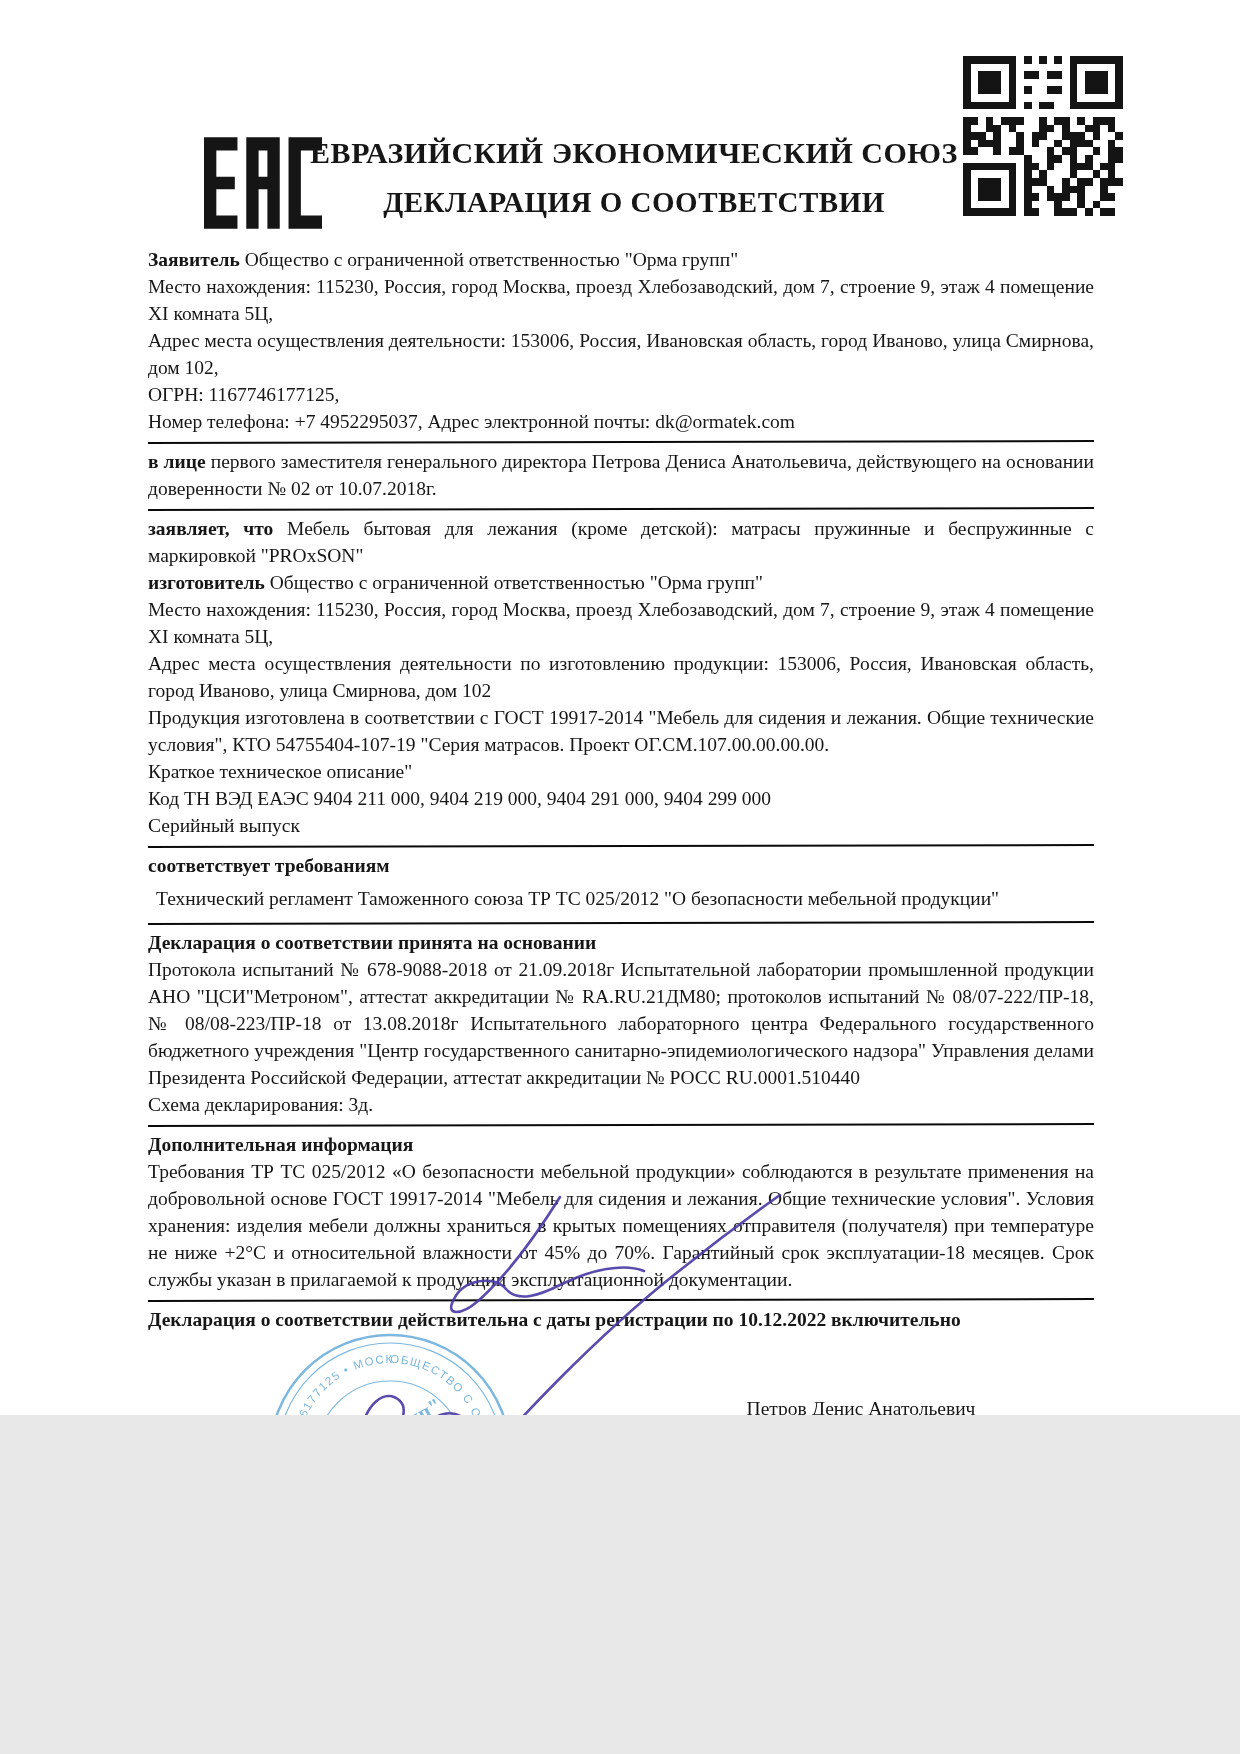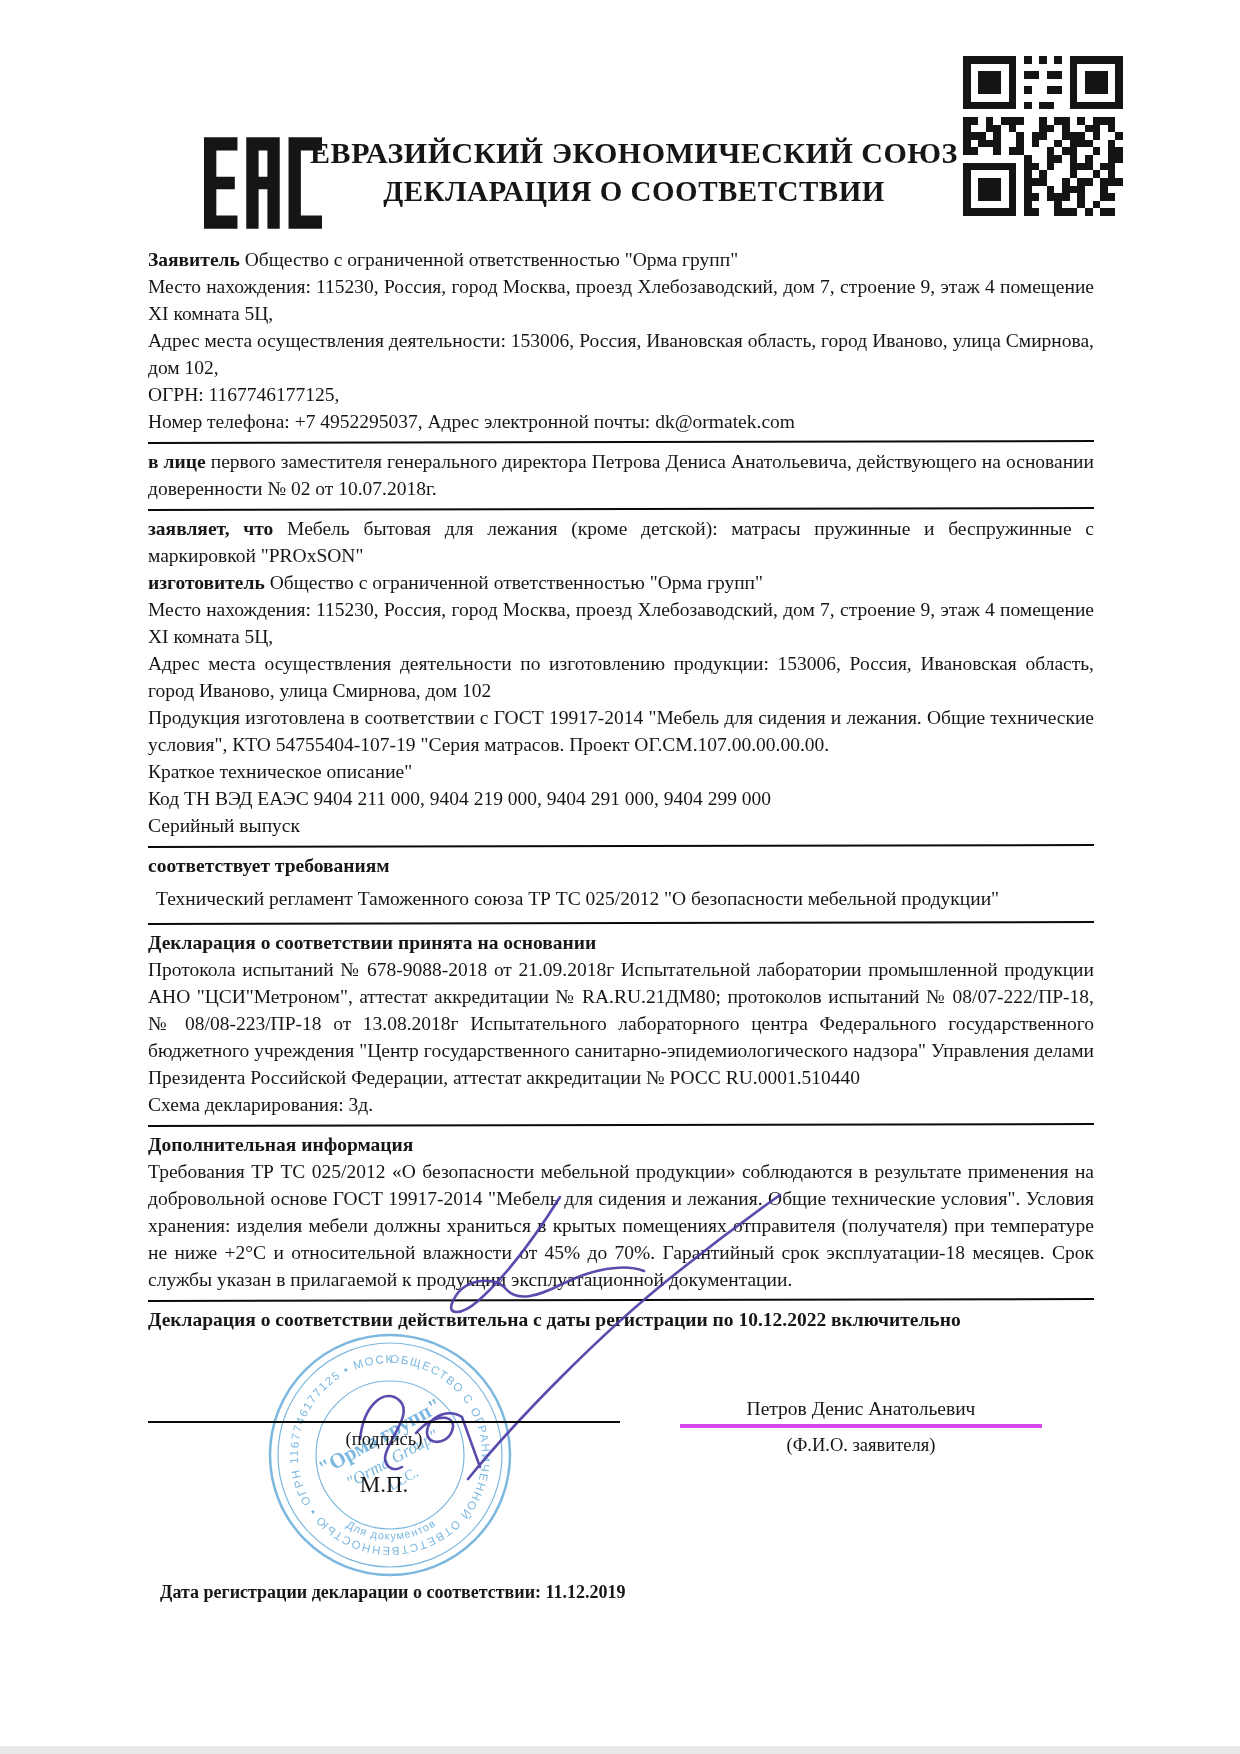--- a/index.html
+++ b/index.html
@@ -1,29 +1,29 @@
 <!DOCTYPE html>
 <html lang="ru"><head>
 <meta charset="utf-8">
 <style>
   html,body{margin:0;padding:0;background:#e8e8e8;}
   .page{
     position:relative;
-    width:1240px;height:1746px;
+    width:1240px;height:1415px;
     margin:0 auto;
     background:#ffffff;
     font-family:"Liberation Serif","DejaVu Serif",serif;
     color:#161616;
     overflow:hidden;
   }
   
   .eac-logo{position:absolute;left:204px;top:130px;width:118px;height:106px;}
   .title-block{position:absolute;left:300px;top:136px;width:668px;text-align:center;}
   .title-1{font-size:30px;font-weight:bold;letter-spacing:.5px;white-space:nowrap;}
-  .title-2{font-size:29px;font-weight:bold;letter-spacing:.5px;margin-top:5px;white-space:nowrap;}
+  .title-2{font-size:29px;font-weight:bold;letter-spacing:.5px;margin-top:16px;white-space:nowrap;}
   .qr{position:absolute;left:963px;top:56px;width:160px;height:160px;}
   
   .content{position:absolute;left:148px;top:246px;width:946px;font-size:19.5px;line-height:27px;}
   .para{text-align:justify;margin:0;}
   .line{margin:0;}
   b{font-weight:bold;}
   .rule{border:0;border-top:2px solid #0a0a0a;margin:6px 0 5px 0;transform:rotate(-0.12deg);}
   .heading{font-weight:bold;margin:0;}
   .validity{font-weight:bold;margin:2px 0 0 0;}
   

